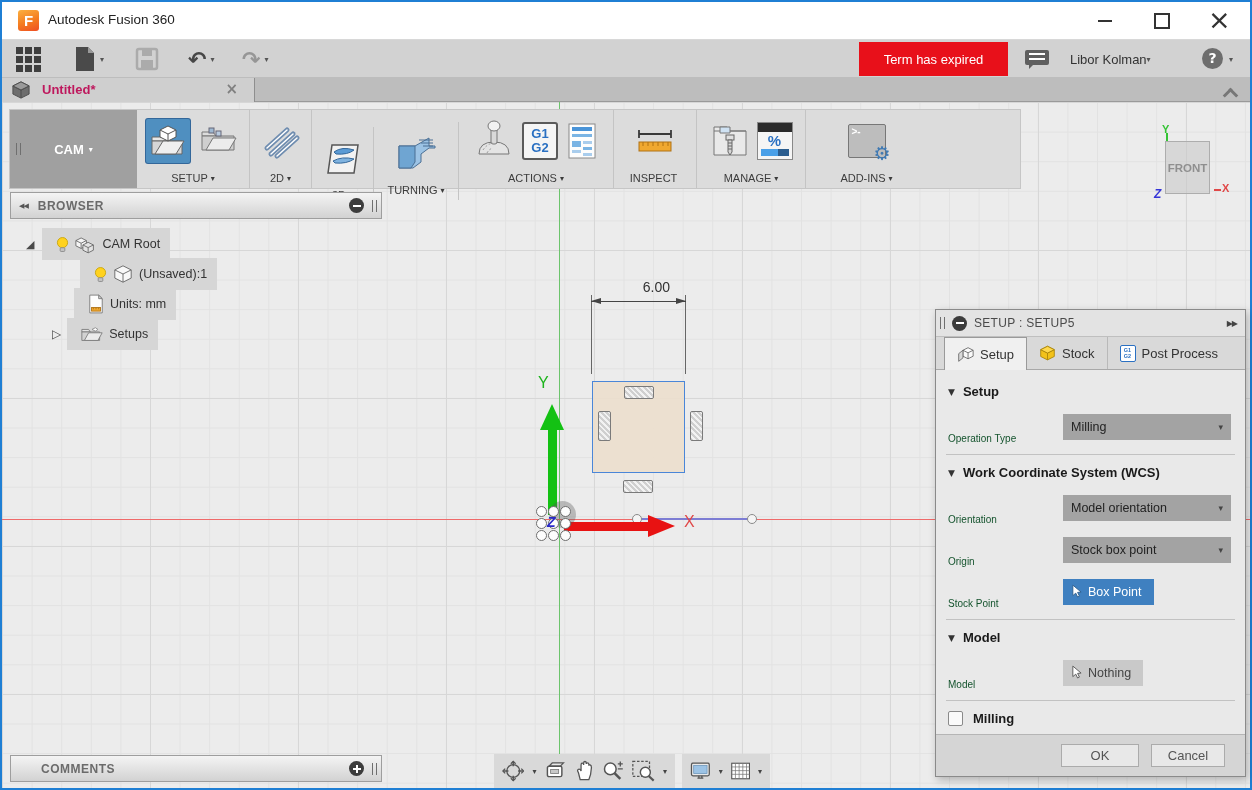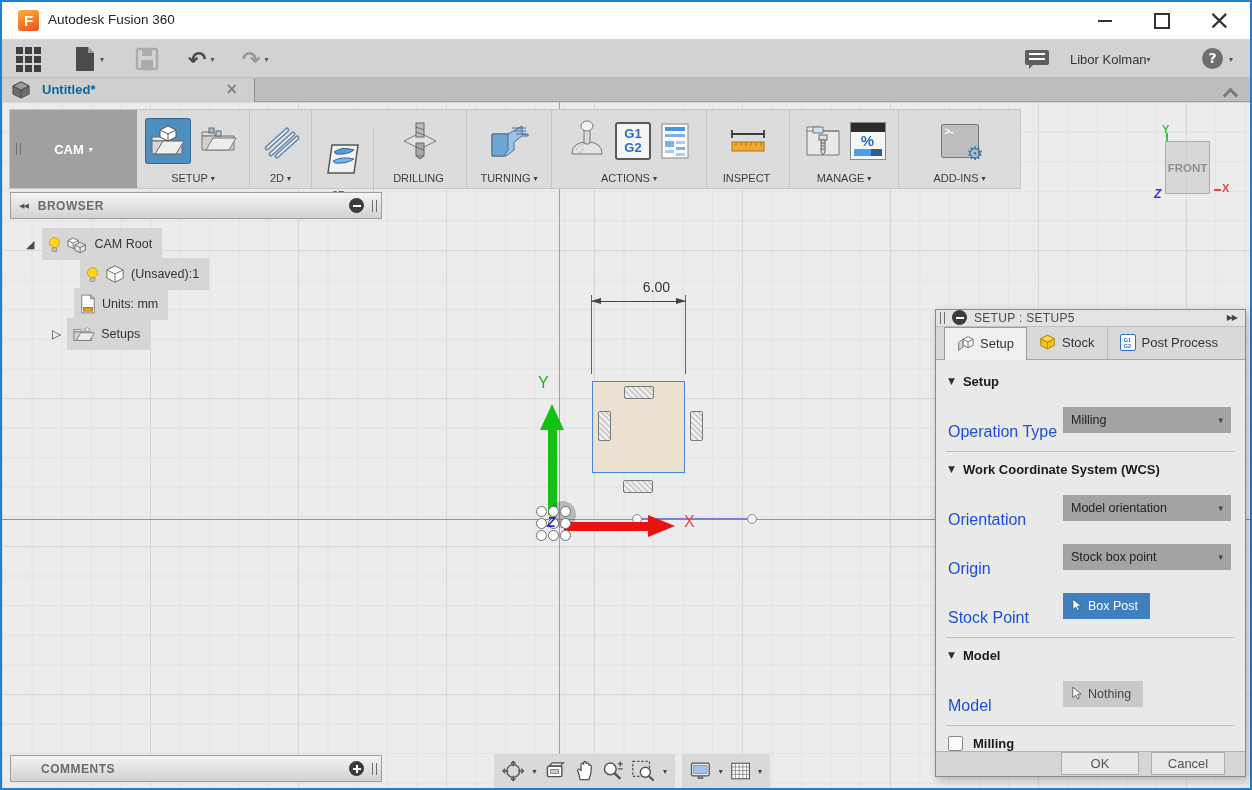--- a/index.html
+++ b/index.html
@@ -28,21 +28,21 @@
   .bubble { position:absolute; left:1023px; top:10px; width:24px; height:15px; background:#5f5f5f; border-radius:2px; }
   .bubble i { display:block; height:2px; background:#fff; margin:3px 4px 0 4px; }
   .bubble::after { content:""; position:absolute; left:4px; bottom:-4px; border:4px solid transparent; border-top-color:#5f5f5f; border-left-color:#5f5f5f; }
   .user-item { position:absolute; left:1068px; top:0; height:38px; display:flex; align-items:center; font-size:13px; color:#333; }
   .help-circle { position:absolute; left:1200px; top:8px; width:21px; height:21px; border-radius:50%; background:#6e6e6e; color:#fff; font-weight:bold; font-size:14px; text-align:center; line-height:21px; }
   .help-caret { position:absolute; left:1227px; top:15px; font-size:8px; color:#555; }
 
   
   .tabbar { position:absolute; left:0; top:76px; width:1248px; height:24px; background:#bdbdbd; border-bottom:1px solid #9a9a9a; }
   .doc-tab { position:absolute; left:0; top:0; width:253px; height:24px; background:#cfcfcf; border-right:1px solid #8e8e8e; }
-  .doc-tab .label { position:absolute; left:40px; top:4px; font-size:13px; font-weight:bold; color:#0369a1; }
+  .doc-tab .label { position:absolute; left:40px; top:4px; font-size:13px; font-weight:bold; color:#be185d; }
   .doc-tab .close { position:absolute; right:16px; top:2px; font-size:15px; font-weight:bold; color:#808080; }
   .tab-cube { position:absolute; left:10px; top:3px; }
   .collapse-chevron { position:absolute; right:14px; top:9px; width:11px; height:11px; }
   .collapse-chevron::before { content:""; position:absolute; left:0; top:3px; width:8px; height:8px; border-top:3px solid #777; border-left:3px solid #777; transform:rotate(45deg); }
 
   
   .main { position:absolute; left:0; top:100px; width:1248px; height:686px;
     background-color:#ececec;
     background-image:
       linear-gradient(#d7d7d7 1px, transparent 1px),
@@ -100,21 +100,21 @@
   
   .panel-header { position:absolute; height:27px; background:linear-gradient(#f4f4f4,#d2d2d2); border:1px solid #9e9e9e; display:flex; align-items:center; z-index:6; }
   .ph-title { font-size:12px; font-weight:bold; color:#6b6b6b; letter-spacing:0.5px; }
   .collapse-gl { font-size:7px; color:#555; letter-spacing:-1px; }
   .circle-minus, .circle-plus { width:15px; height:15px; border-radius:50%; background:#3c3c3c; position:relative; display:inline-block; }
   .circle-minus i { position:absolute; left:3.5px; top:6.5px; width:8px; height:2px; background:#fff; }
   .circle-plus i { position:absolute; left:3.5px; top:6.5px; width:8px; height:2px; background:#fff; }
   .circle-plus i.v { left:6.5px; top:3.5px; width:2px; height:8px; }
   .grip2 { width:5px; height:12px; border-left:1.5px solid #6f6f6f; border-right:1.5px solid #6f6f6f; display:inline-block; }
   .tree-row { position:absolute; display:flex; align-items:center; z-index:6; }
-  .tree-hl { background:#d6d6d6; height:32px; display:flex; align-items:center; gap:6px; padding:0 10px 0 6px; }
+  .tree-hl { background:#d6d6d6; height:32px; display:flex; align-items:center; gap:6px; padding:0 10px 0 14px; }
   .tree-label { font-size:12.5px; color:#333; }
   .tree-tri { font-size:11px; color:#4a4a4a; }
 
   
   .viewcube { position:absolute; left:1163px; top:39px; width:45px; height:53px; background:rgba(198,198,198,0.55); border:1px solid #adadad; color:#8f8f8f; font-weight:bold; font-size:11.5px; display:flex; align-items:center; justify-content:center; z-index:5; }
   .vc-y { position:absolute; left:1160px; top:21px; color:#35c435; font-size:11px; font-weight:bold; z-index:5; }
   .vc-ytick { position:absolute; left:1164px; top:31px; width:2px; height:8px; background:#35c435; z-index:5; }
   .vc-z { position:absolute; left:1152px; top:85px; color:#3535d8; font-size:12px; font-weight:bold; font-style:italic; z-index:5; }
   .vc-x { position:absolute; left:1220px; top:80px; color:#e04848; font-size:11px; font-weight:bold; z-index:5; }
   .vc-xtick { position:absolute; left:1212px; top:87px; width:7px; height:2px; background:#e04848; z-index:5; }
@@ -124,21 +124,21 @@
   .dlg-header { height:27px; background:#e3e3e3; border-bottom:1px solid #bfbfbf; display:flex; align-items:center; gap:7px; padding:0 8px 0 4px; }
   .dlg-title { flex:1; font-size:12px; color:#4a4a4a; letter-spacing:0.3px; }
   .dlg-expand { font-size:8px; color:#444; letter-spacing:-1px; }
   .dlg-tabs { height:33px; background:#d9d9d9; border-bottom:1px solid #a8a8a8; display:flex; align-items:flex-end; padding-left:8px; }
   .dlg-tab { height:32px; display:flex; align-items:center; gap:6px; padding:0 12px; font-size:13px; color:#333; border-right:1px solid #b9b9b9; }
   .dlg-tab.active { background:#f0f0f0; border:1px solid #9a9a9a; border-bottom:none; margin-bottom:-1px; height:33px; }
   .dlg-body { flex:1; padding:10px 12px 0 12px; position:relative; }
   .section-head { display:flex; align-items:center; gap:8px; font-size:13px; font-weight:bold; color:#1a1a1a; margin:4px 0 10px 0; }
   .section-head .tri { font-size:9px; color:#333; }
   .form-row { display:flex; align-items:center; margin-bottom:7px; }
-  .form-label { width:115px; font-size:16px; color:#1d4ed8;margin-top:24px; }
+  .form-label { width:115px; font-size:10px; color:#14532d;margin-top:24px; }
   .dropdown { width:168px; height:26px; background:#a3a3a3; display:flex; align-items:center; padding:0 8px; font-size:12.5px; color:#222; }
   .dropdown .val { flex:1; }
   .dd-caret { font-size:9px; color:#444; }
   .hr { height:1px; background:#c2c2c2; margin:10px -2px 10px -2px; }
   .btn-blue { height:26px; padding:0 12px 0 8px; background:#3f80c0; color:#fff; font-size:12.5px; display:inline-flex; align-items:center; gap:6px; }
   .btn-gray { height:26px; padding:0 12px 0 8px; background:#c9c9c9; color:#444; font-size:12.5px; display:inline-flex; align-items:center; gap:6px; }
   .checkbox { width:15px; height:15px; background:#fafafa; border:1.5px solid #8a8a8a; border-radius:2px; display:inline-block; }
   .cb-row { display:flex; align-items:center; gap:10px; margin-top:2px; }
   .cb-label { font-size:13px; font-weight:bold; color:#1a1a1a; }
   .dlg-footer { height:42px; background:#d5d5d5; border-top:1px solid #b5b5b5; display:flex; align-items:center; justify-content:flex-end; gap:12px; padding-right:20px; }
@@ -190,20 +190,21 @@
         </svg>
     </div>
     <div class="tb-item" style="left:186px;">
       <span class="undo-glyph glyph">↶</span>
       <span class="tb-caret glyph">▾</span>
     </div>
     <div class="tb-item" style="left:240px;">
       <span class="redo-glyph glyph">↷</span>
       <span class="tb-caret glyph">▾</span>
     </div>
+    <div class="term-badge">Term has expired</div>
     <div class="bubble">
         <i></i>
         <i></i>
       </div>
     <div class="user-item">
       <span>Libor Kolman</span>
       <span class="tb-caret glyph">▾</span>
     </div>
     <div class="help-circle glyph">?</div>
     <div class="help-caret glyph">▾</div>
@@ -330,39 +331,22 @@
               <path d="M9 22 q9 -5 21 -2 q-7 5 -19 4 z" fill="#7fb3e0" stroke="#33679a"></path>
             </svg>
           </div>
         </div>
         <div class="rb-label">
           <span>3D</span>
             <span class="crt glyph">▾</span>
         </div>
       </div>
 
-      <div class="rb-group" style="width:93px;">
-        <div class="rb-icons">
-          <div class="rb-icon">
-            <svg width="40" height="40" viewBox="0 0 40 40">
-              <path d="M20 12 L36 20 L20 28 L4 20 Z" fill="#e2e2e2" stroke="#777"></path>
-              <rect x="16" y="2" width="8" height="14" fill="#bdbdbd" stroke="#666"></rect>
-              <rect x="16" y="22" width="8" height="13" fill="#a8a8a8" stroke="#666"></rect>
-              <path d="M16 6 l8 3 M16 11 l8 3 M16 26 l8 3" stroke="#666" fill="none"></path>
-              <path d="M16 35 l4 3 4 -3" fill="#8f8f8f" stroke="#666"></path>
-            </svg>
-          </div>
-        </div>
-        <div class="rb-label">
-          <span>DRILLING</span>
-            <span class="crt glyph"></span>
-        </div>
-      </div>
-
-      <div class="rb-group" style="width:85px;">
+
+      <div class="rb-group" style="width:85px;margin-top:12px;">
         <div class="rb-icons">
           <div class="rb-icon">
             <svg width="42" height="34" viewBox="0 0 42 34">
               <path d="M4 10 h16 l14 -8 v8 h6 v2 h-6 l-8 6 v8 l-8 6 h-14 z" fill="#9cc3e5" stroke="#4a6f94"></path>
               <path d="M4 10 h16 v16 l-4 6 h-12 z" fill="#6fa5d2" stroke="#4a6f94"></path>
               <path d="M24 4 h14 M26 7 h12 M28 10 h10" stroke="#4a6f94" fill="none"></path>
             </svg>
           </div>
         </div>
         <div class="rb-label">
@@ -601,21 +585,21 @@
             <span class="val">Stock box point</span>
             <span class="dd-caret glyph">▾</span>
           </div>
         </div>
         <div class="form-row">
           <span class="form-label">Stock Point</span>
           <div class="btn-blue">
             <svg width="11" height="15" viewBox="0 0 12 16">
                 <path d="M2 1 L2 12.5 L5.2 9.8 L7.2 14 L9.2 13 L7.2 9 L11 8.6 Z" fill="#fff" stroke="#2a5c8c"></path>
               </svg>
-            <span>Box Post</span>
+            <span>Box Point</span>
           </div>
         </div>
 
         <div class="hr"></div>
 
         <div class="section-head">
           <span class="tri glyph">▼</span>
           <span>Model</span>
         </div>
         <div class="form-row">

